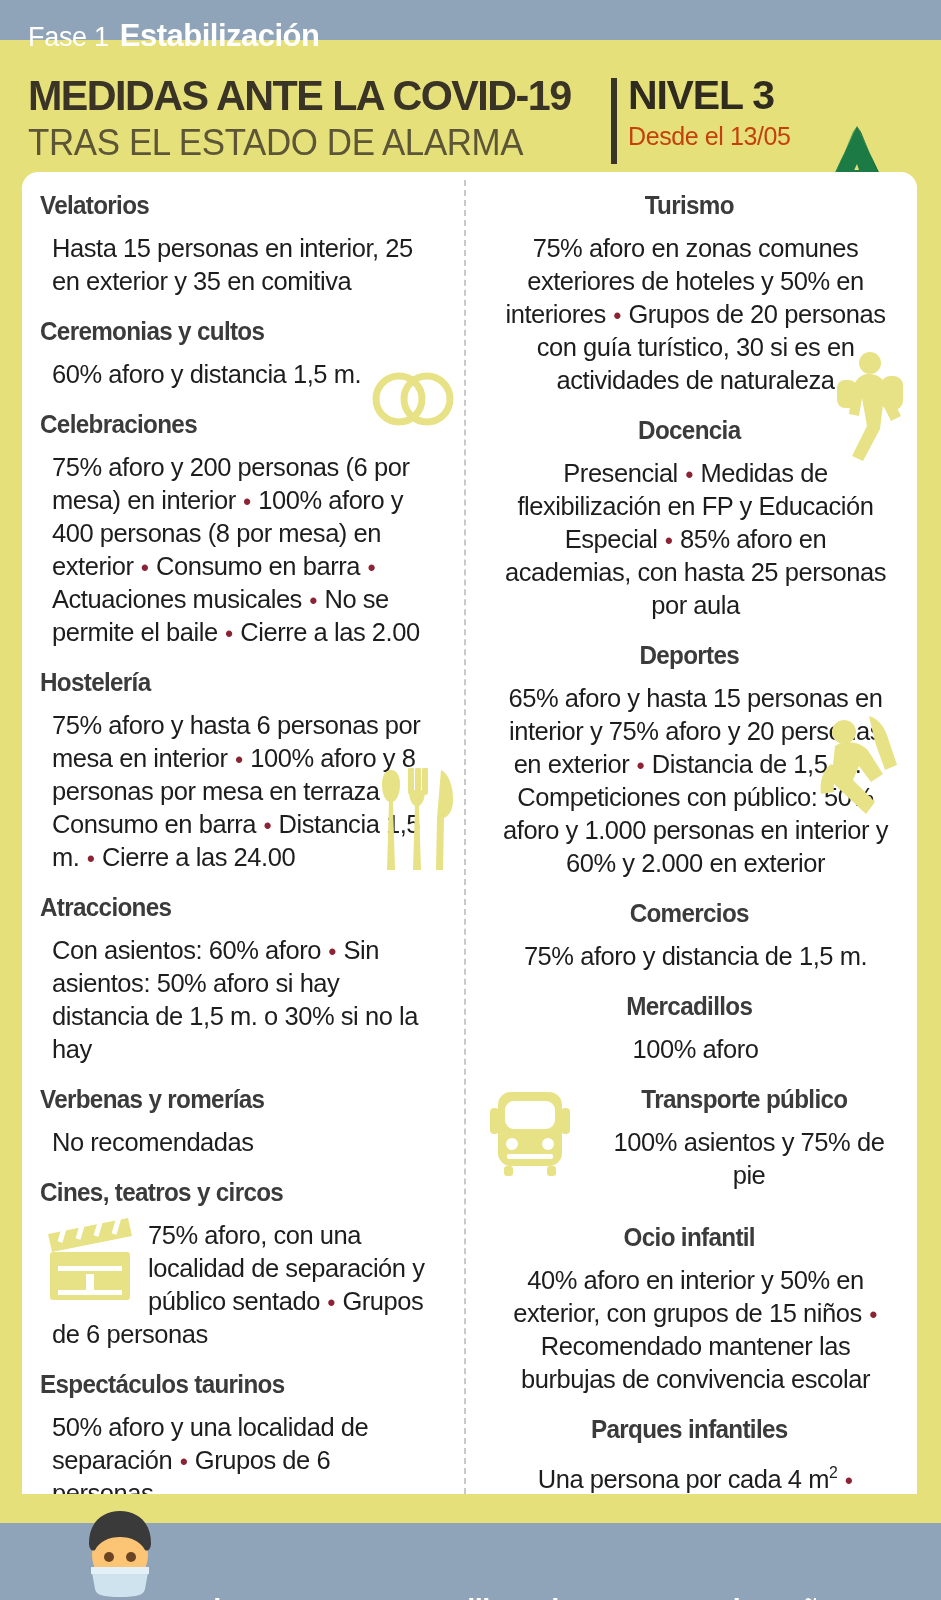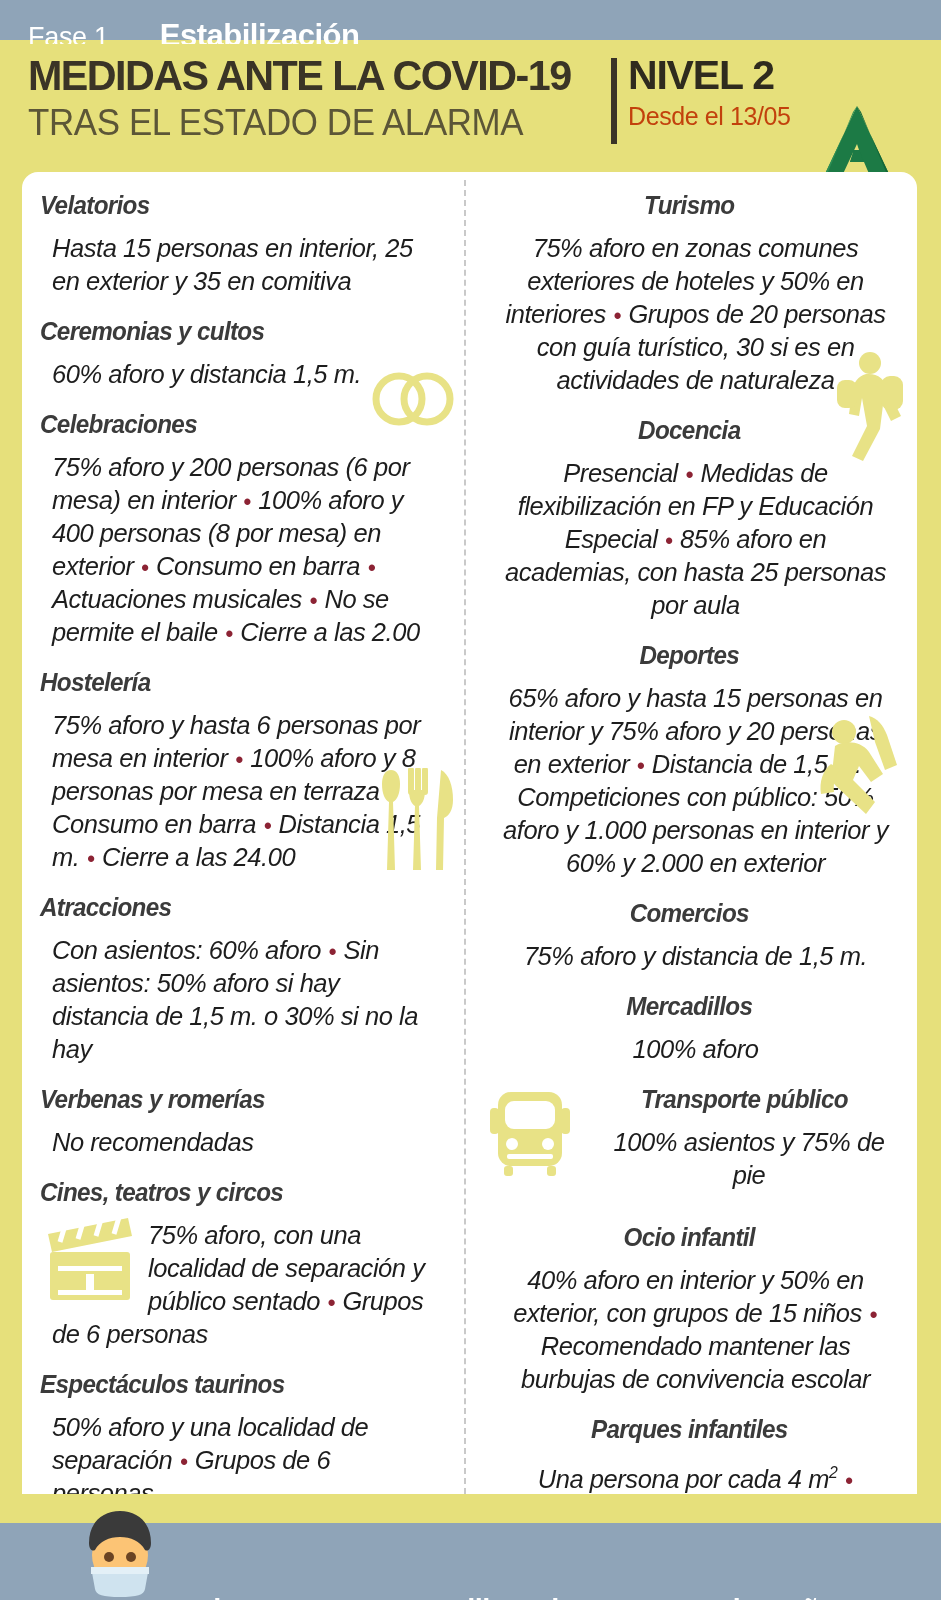--- a/index.html
+++ b/index.html
@@ -37,27 +37,26 @@
     color: #ffffff;
     font-size: 27px;
     font-weight: 400;
     letter-spacing: -0.3px;
   }
   .phase-bold {
     color: #ffffff;
     font-size: 31px;
     font-weight: 700;
     letter-spacing: -0.5px;
-    margin-left: 40px;
   }
 
   
   .headband {
     position: absolute;
-    top: 44px; left: 0;
+    top: 64px; left: 0;
     width: 941px;
     height: 114px;
     background: #e6e07b;
   }
   .head-left {
     position: absolute;
     left: 28px;
     top: 6px;
   }
   .head-title {
@@ -128,21 +127,20 @@
     height: 1322px;
     background: #ffffff;
     border-radius: 16px 16px 0 0;
     box-sizing: border-box;
     overflow: hidden;
   }
   .cols {
     position: absolute;
     inset: 0;
     display: flex;
-    font-style: italic;
   }
   .col {
     box-sizing: border-box;
     position: relative;
   }
   .col-left {
     width: 442px;
     padding: 18px 16px 0 18px;
   }
   .col-right {
@@ -279,21 +277,21 @@
   </div>
 </div>
 
 <div class="headband">
   <div class="head-left">
     <div class="head-title">MEDIDAS ANTE LA COVID-19</div>
     <div class="head-sub">TRAS EL ESTADO DE ALARMA</div>
   </div>
   <div class="head-divider"></div>
   <div class="head-right">
-    <div class="head-level">NIVEL 2</div>
+    <div class="head-level">NIVEL 3</div>
     <div class="head-date">Desde el 13/05</div>
   </div>
   <svg class="logo-a" viewBox="0 0 74 78" aria-hidden="true">
     <path d="M37 4 L70 74 L50 74 L44 60 L30 60 L34 48 L39 48 L37 42 L22 74 L4 74 Z" fill="#1c7a45"></path>
     <path d="M37 4 L33 10 L8 70 L4 74 Z" fill="#2d8f55"></path>
     <path d="M37 4 L41 10 L66 70 L70 74 Z" fill="#136638"></path>
     <path d="M30 60 L34 48 L39 48 L44 60 Z" fill="#1c7a45"></path>
   </svg>
 </div>
 

